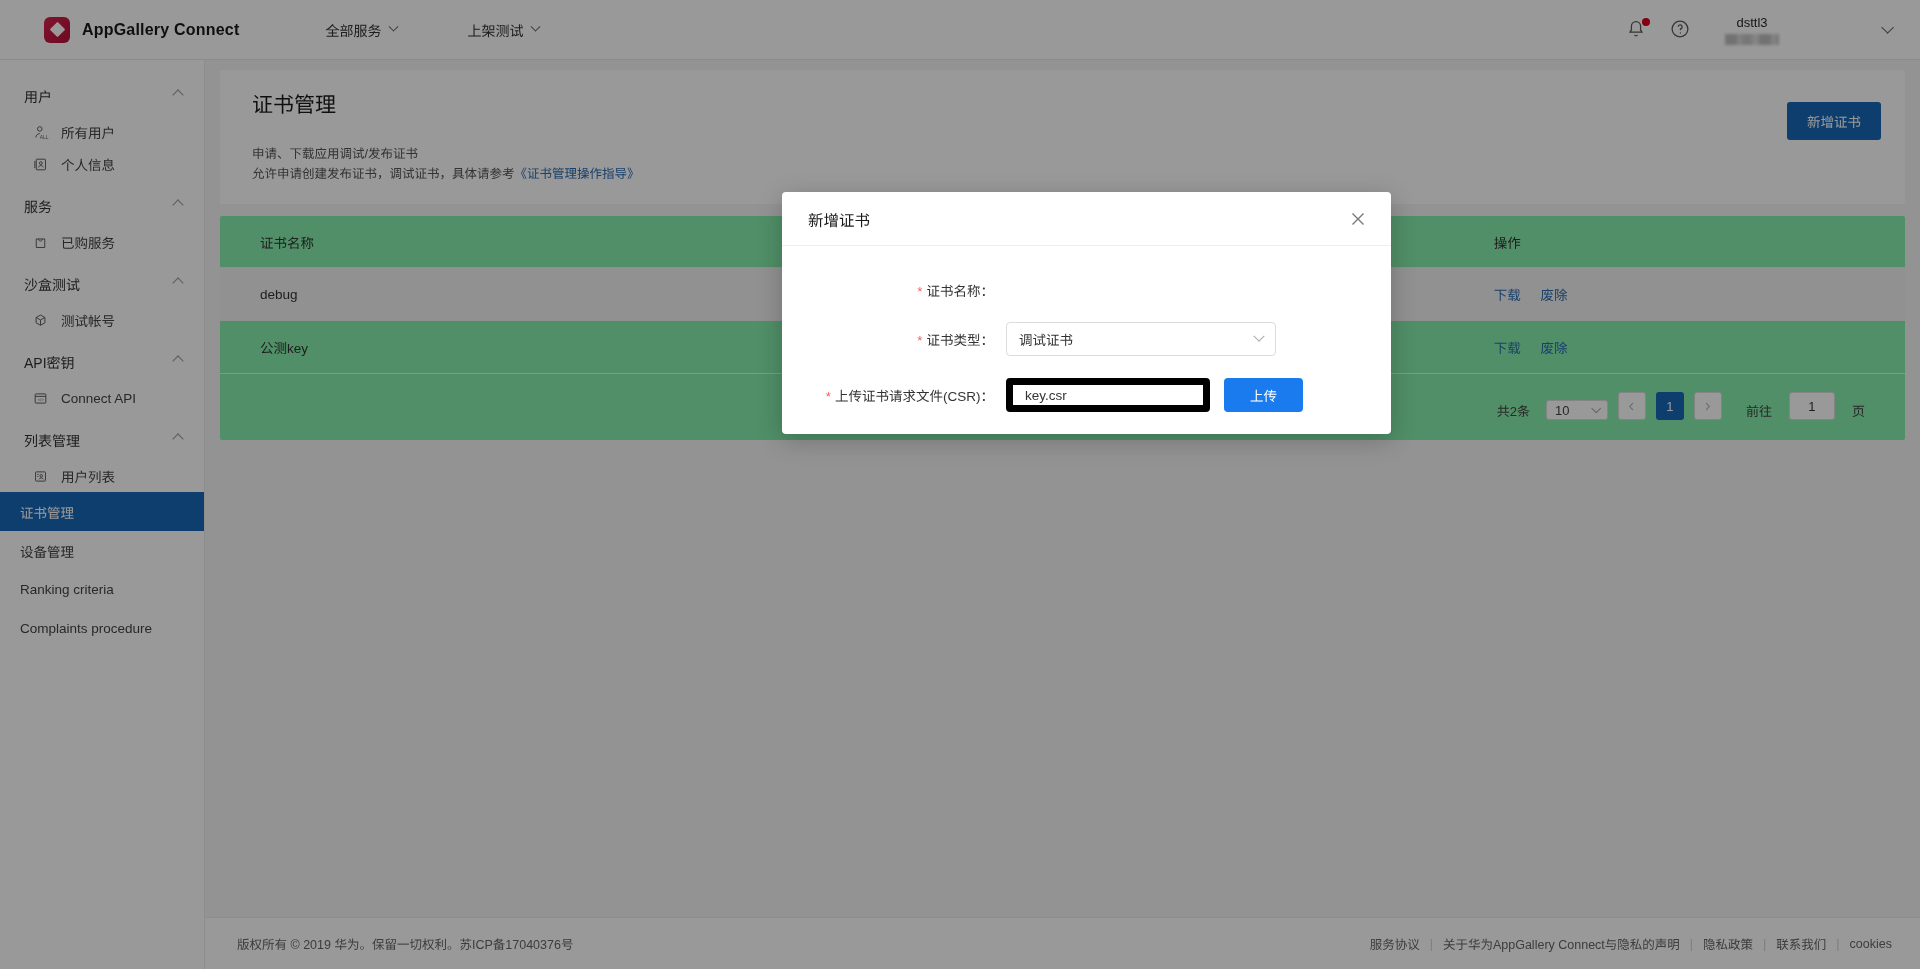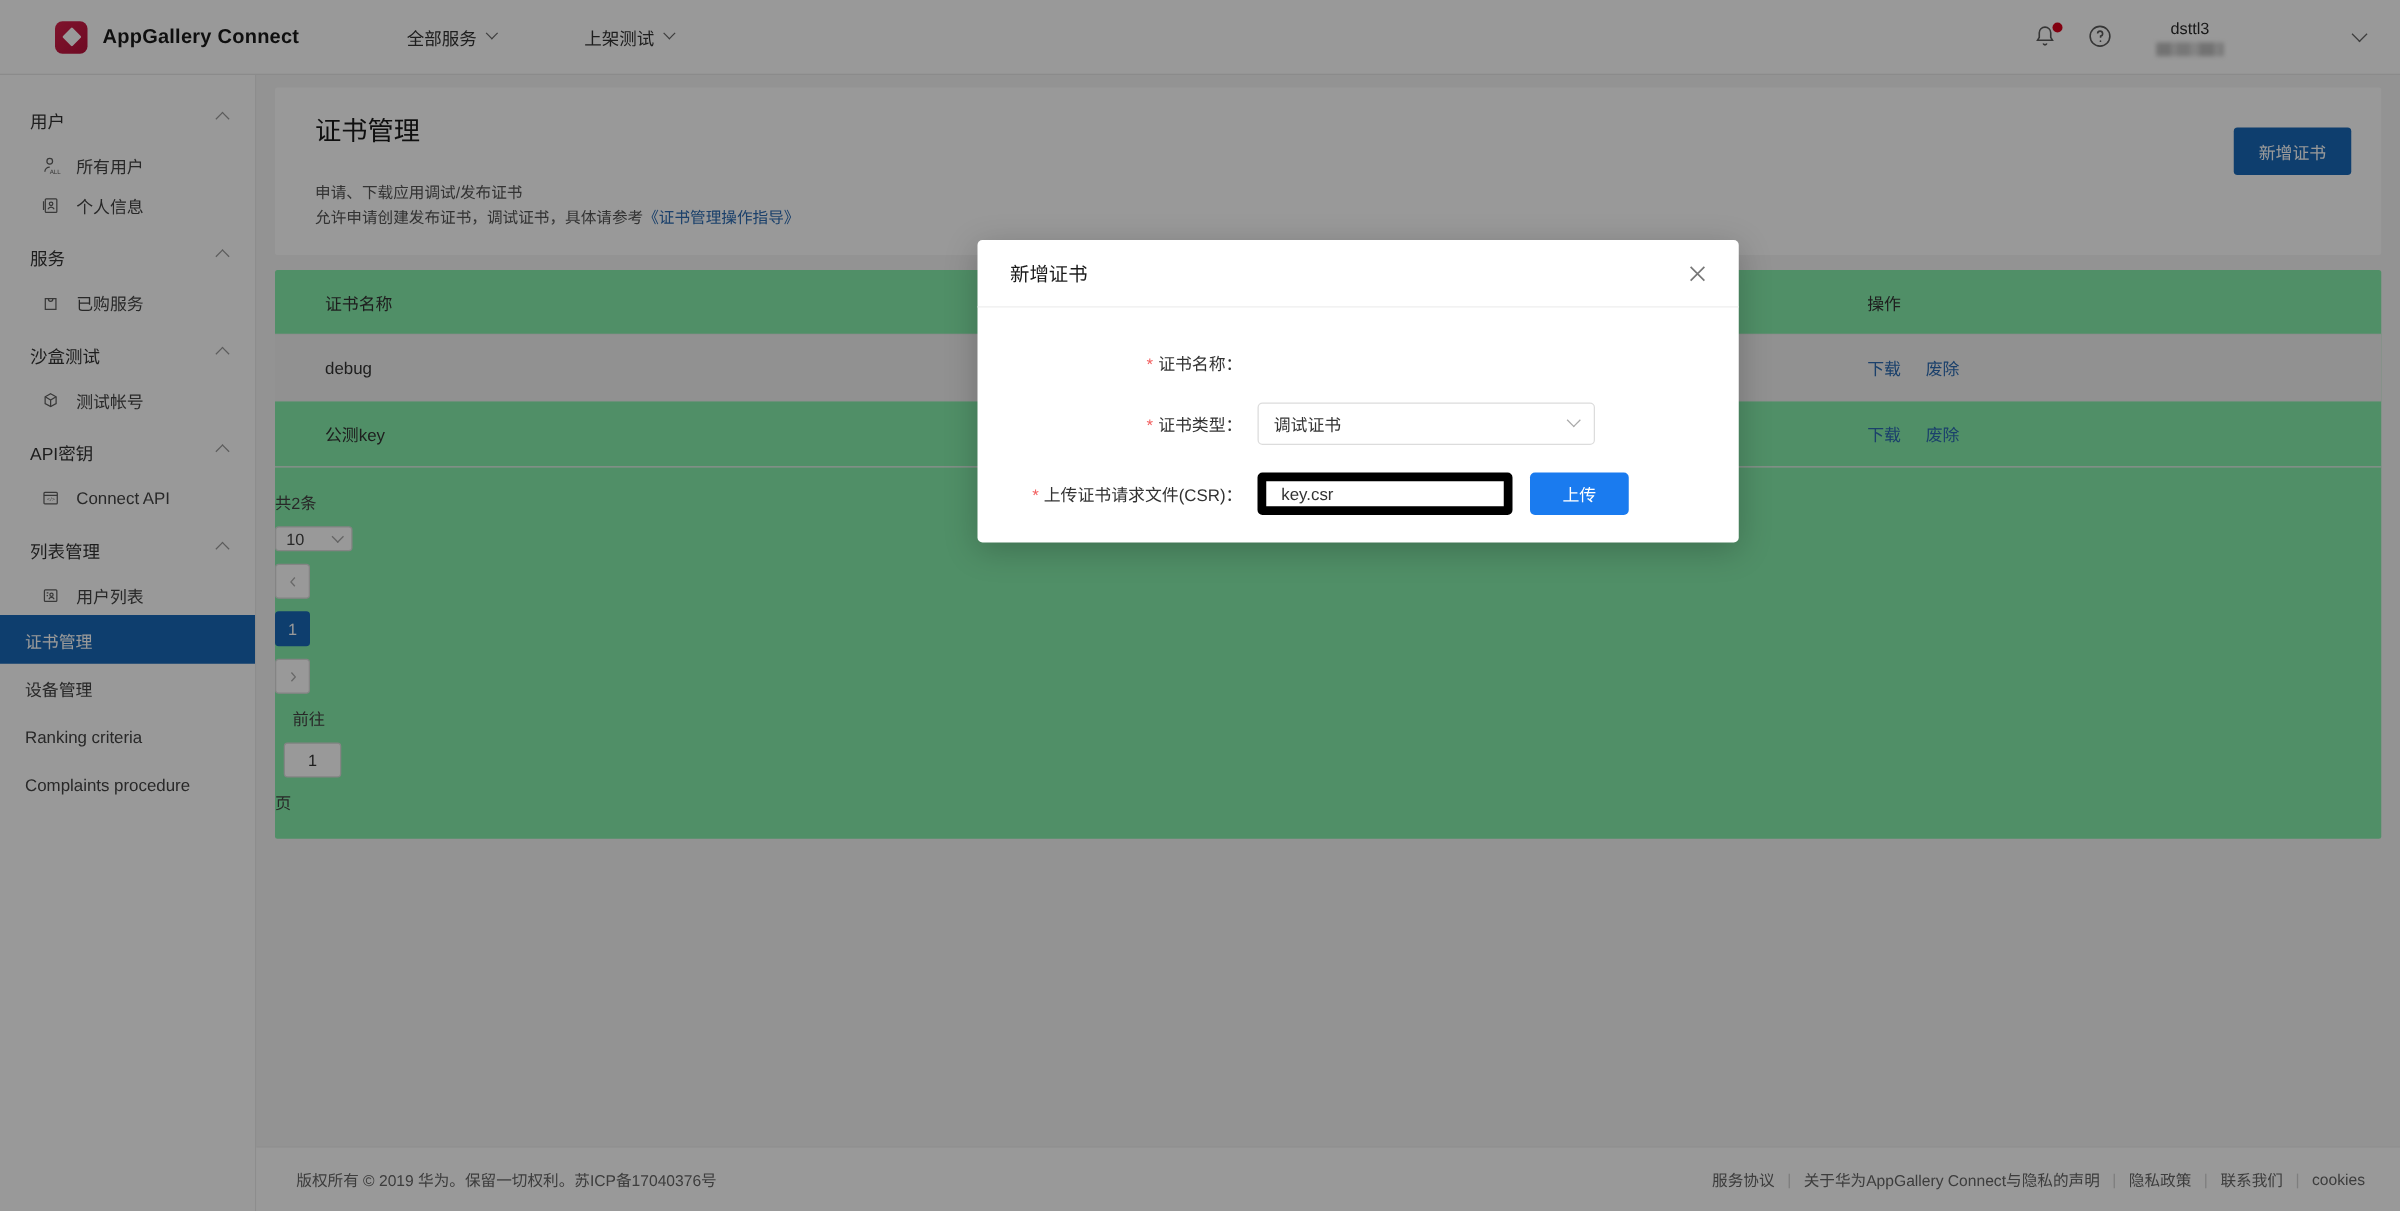--- a/index.html
+++ b/index.html
@@ -105,22 +105,22 @@
   th.c1 { padding-left: 40px; }
   th.c3 { padding-left: 10px; }
   td {
     font-size: 13.5px; color: #333; padding: 16px 0; border-bottom: 1px solid #f0f0f0;
   }
   td.c1 { padding-left: 40px; }
   td.c3 { padding-left: 10px; }
   tr.row-hover td { background: #f2f2f2; }
   .act-link { color: #2d6cb3; cursor: pointer; margin-right: 16px; font-size: 13.5px; }
   .pager {
-    display: flex; align-items: flex-start; justify-content: flex-end; gap: 10px;
-    padding: 18px 40px 0 0; font-size: 13px; color: #444; flex-direction: column;
+    display: flex; align-items: flex-end; justify-content: flex-end; gap: 10px;
+    padding: 18px 40px 0 0; font-size: 13px; color: #444;
   }
   .pg-total { margin-right: 6px; }
   .pg-select {
     border: 1px solid #dcdcdc; border-radius: 3px; height: 20px; width: 62px;
     display: flex; align-items: center; justify-content: space-between;
     padding: 0 8px; cursor: pointer; background: #fff;
   }
   .pg-select .caret2 {
     width: 7px; height: 7px; border-right: 1.3px solid #a7a7a7; border-bottom: 1.3px solid #a7a7a7;
     transform: rotate(45deg) translate(-1px,-2px);

